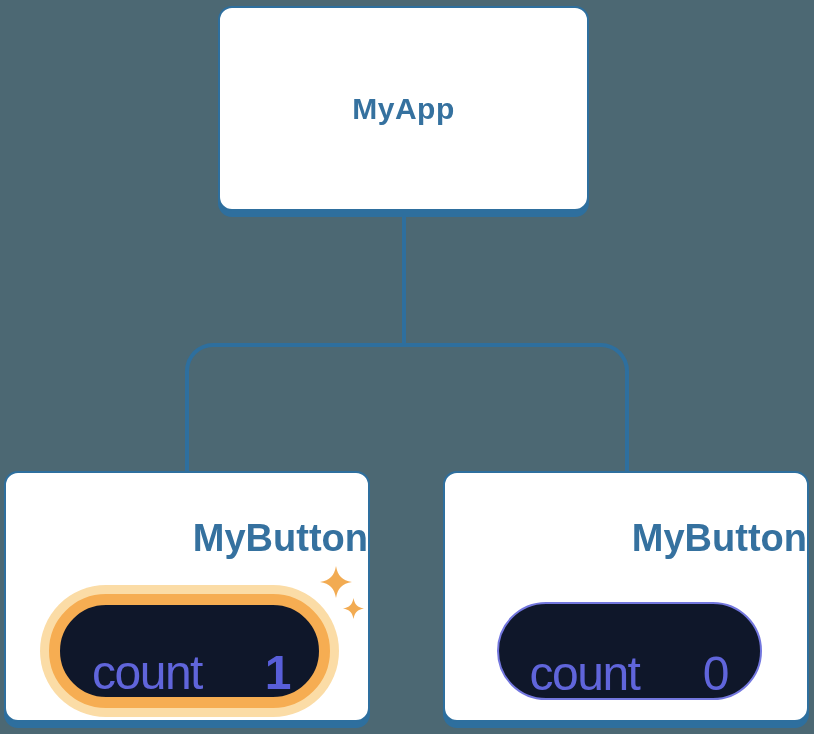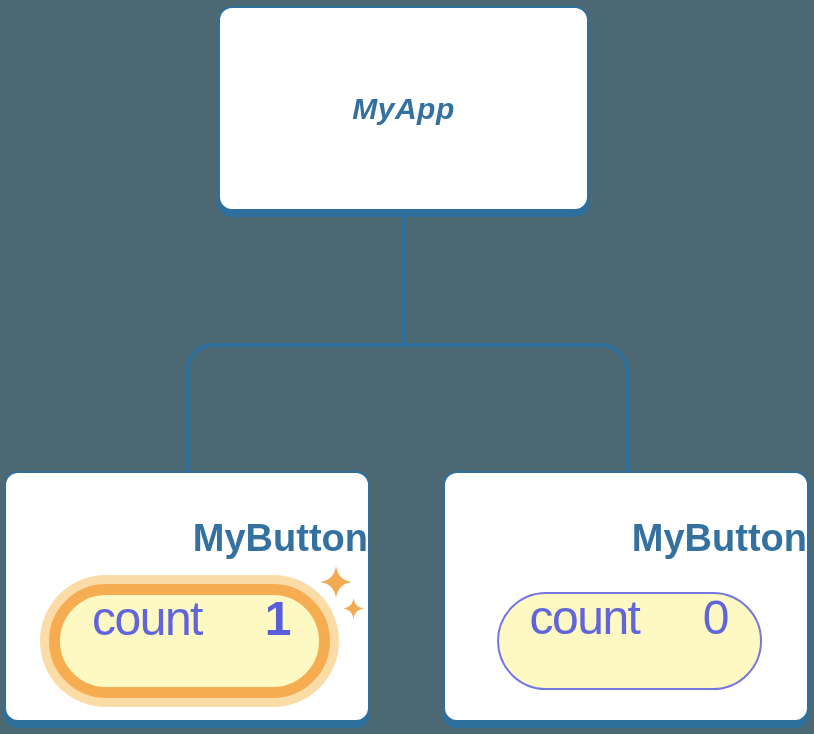--- a/index.html
+++ b/index.html
@@ -36,21 +36,21 @@
     background: #ffffff;
     border: 2px solid #2E6F9E;
     border-radius: 14px;
     box-shadow: 0 6px 0 #2E6F9E;
     box-sizing: border-box;
     z-index: 2;
   }
   .app-card {
     left: 218px; top: 6px;
     width: 371px; height: 205px;
-    display: flex; align-items: center; justify-content: center; font-style: italic;
+    display: flex; align-items: center; justify-content: center;
   }
   .app-title {
     font-size: 30px; font-weight: bold; color: #35719F;
     letter-spacing: 0.5px;
   }
   .button-card {
     width: 366px; height: 251px;
     top: 471px;
   }
   .button-card.left  { left: 4px; }
@@ -61,25 +61,26 @@
     left: 0; right: 0; top: 46px;
     text-align: right;
     font-size: 38px; font-weight: bold; color: #35719F;
     line-height: 1;
   }
 
   
   .pill {
     position: absolute;
     display: flex;
-    align-items: flex-start;
-    background: #fef9c3;
+    align-items: flex-end;
+    background: #0f172a;
     border-radius: 999px;
     box-sizing: border-box;
     overflow: hidden;
+    margin-top: 10px;
   }
   .pill-highlighted {
     left: 43px; top: 111px;
     width: 281px; height: 114px;
     border: 11px solid #F6AD52;
     box-shadow: 0 0 0 9px #FBDCA6;
   }
   .pill-normal {
     left: 52px; top: 119px;
     width: 265px; height: 98px;

